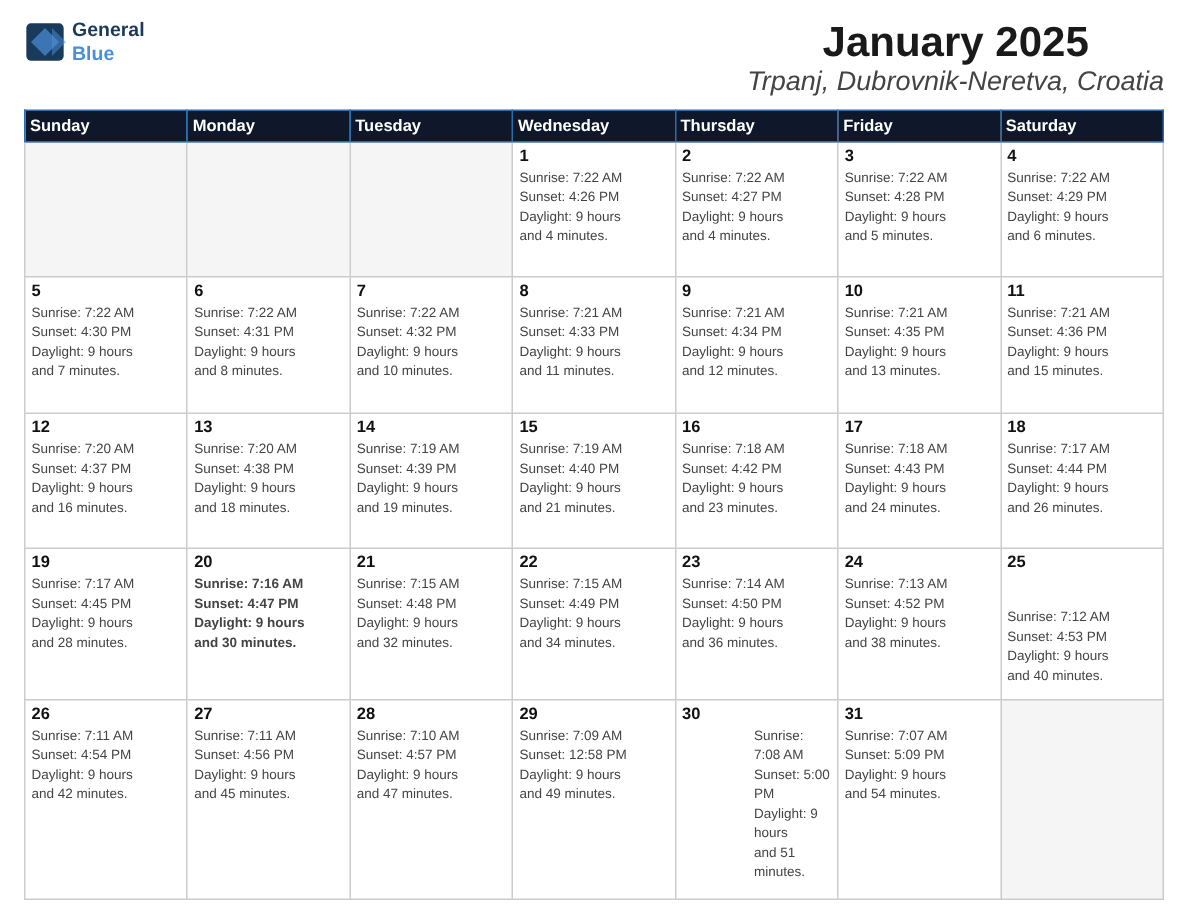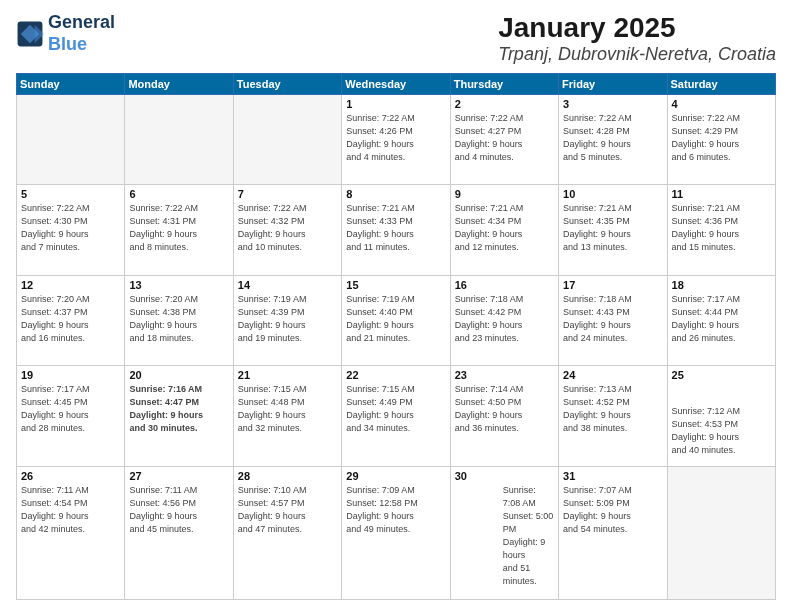--- a/index.html
+++ b/index.html
@@ -22,51 +22,51 @@
       align-items: flex-start;
       justify-content: space-between;
       margin-bottom: 8px;
     }
     .logo {
       display: flex;
       align-items: center;
       gap: 4px;
     }
     .logo-text {
-      font-size: 18px;
+      font-size: 13px;
       font-weight: bold;
       color: #1a3a5c;
       line-height: 1.2;
     }
     .logo-icon {
       width: 28px;
       height: 28px;
     }
     .title-block {
-      text-align: left;
+      text-align: center;
     }
     .month-title {
       font-size: 28px;
       font-weight: bold;
       color: #1a1a1a;
     }
     .subtitle {
       font-size: 18px;
       color: #444;
       font-style: italic;
     }
     .calendar {
       flex: 1;
       border: 1px solid #ccc;
       border-collapse: collapse;
       width: 100%;
       table-layout: fixed;
     }
     .calendar th {
-      background: #0369a1;
+      background: #0f172a;
       color: #fff;
       font-size: 11px;
       font-weight: bold;
       padding: 4px 3px;
       text-align: left;
       border: 1px solid #2b6cb0;
     }
     .calendar td {
       border: 1px solid #ccc;
       vertical-align: top;

